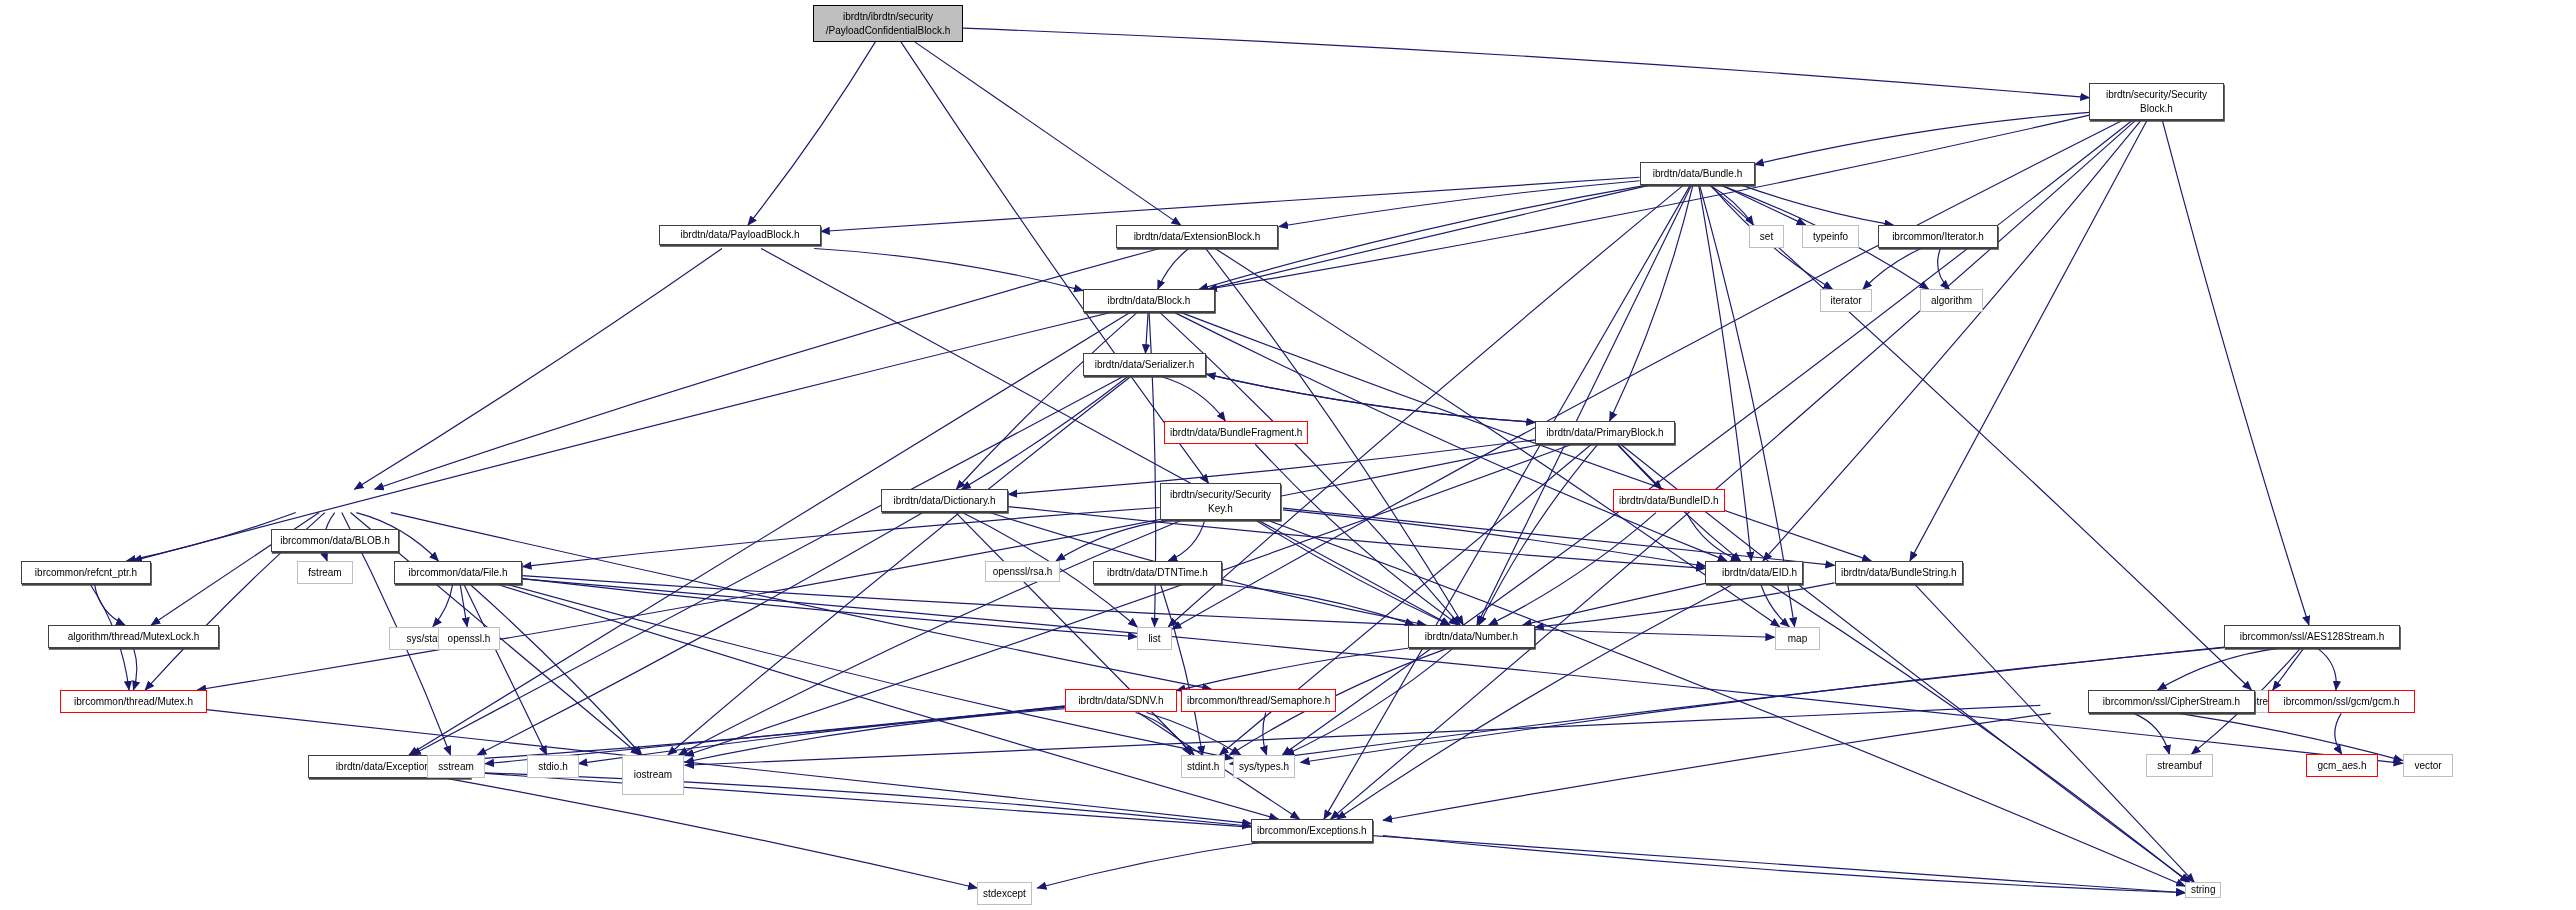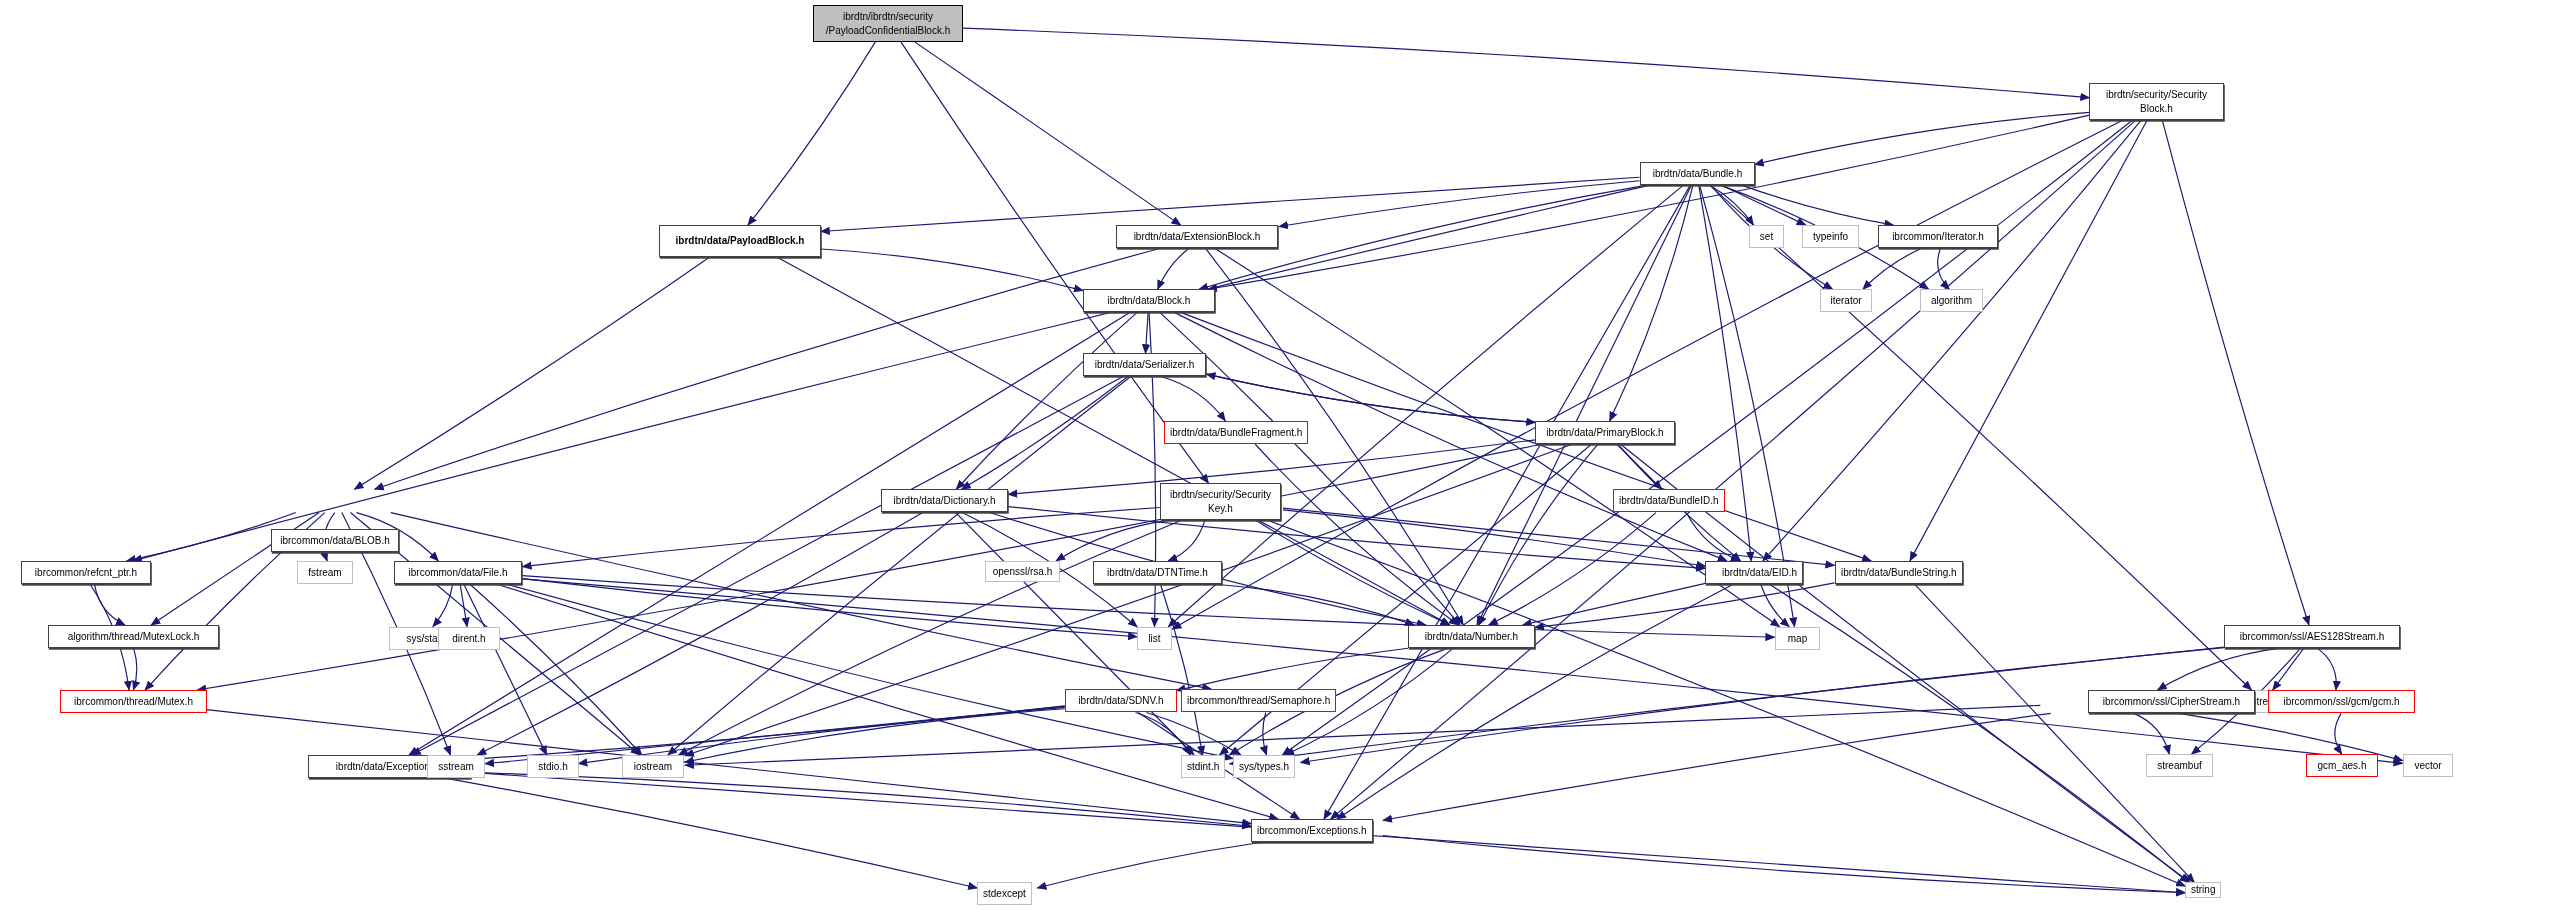--- a/index.html
+++ b/index.html
@@ -169,21 +169,21 @@
       <div>
         <span class="lbl">ibrdtn/security/Security</span>
         <span class="lbl">Block.h</span>
       </div>
     </div>
     <div class="node doc" style="left: 1640px; top: 162px; min-width: 115px; height: 23px;">
       <div>
         <span class="lbl">ibrdtn/data/Bundle.h</span>
       </div>
     </div>
-    <div class="node doc" style="left: 659px; top: 225px; min-width: 162px; height: 32px; font-weight: bold;">
+    <div class="node doc" style="left: 659px; top: 225px; min-width: 162px; height: 20px;">
       <div>
         <span class="lbl">ibrdtn/data/PayloadBlock.h</span>
       </div>
     </div>
     <div class="node doc" style="left: 1116px; top: 225px; min-width: 162px; height: 23px;">
       <div>
         <span class="lbl">ibrdtn/data/ExtensionBlock.h</span>
       </div>
     </div>
     <div class="node system" style="left: 1749px; top: 225px; min-width: 35px; height: 23px;">
@@ -287,21 +287,21 @@
         <span class="lbl">ibrdtn/data/BundleString.h</span>
       </div>
     </div>
     <div class="node system" style="left: 389px; top: 627px; min-width: 77px; height: 23px;">
       <div>
         <span class="lbl">sys/stat.h</span>
       </div>
     </div>
     <div class="node system" style="left: 438px; top: 627px; min-width: 62px; height: 23px;">
       <div>
-        <span class="lbl">dirent.h</span>
+        <span class="lbl">openssl.h</span>
       </div>
     </div>
     <div class="node system" style="left: 1137px; top: 627px; min-width: 35px; height: 23px;">
       <div>
         <span class="lbl">list</span>
       </div>
     </div>
     <div class="node doc" style="left: 48px; top: 625px; min-width: 171px; height: 23px;">
       <div>
         <span class="lbl">algorithm/thread/MutexLock.h</span>
@@ -360,21 +360,21 @@
     <div class="node system" style="left: 427px; top: 755px; min-width: 58px; height: 23px;">
       <div>
         <span class="lbl">sstream</span>
       </div>
     </div>
     <div class="node system" style="left: 527px; top: 755px; min-width: 52px; height: 23px;">
       <div>
         <span class="lbl">stdio.h</span>
       </div>
     </div>
-    <div class="node system" style="left: 622px; top: 755px; min-width: 62px; height: 23px;">
+    <div class="node system" style="left: 622px; top: 755px; min-width: 62px; height: 40px;">
       <div>
         <span class="lbl">iostream</span>
       </div>
     </div>
     <div class="node system" style="left: 1181px; top: 755px; min-width: 43px; height: 23px;">
       <div>
         <span class="lbl">stdint.h</span>
       </div>
     </div>
     <div class="node system" style="left: 1233px; top: 755px; min-width: 60px; height: 23px;">

